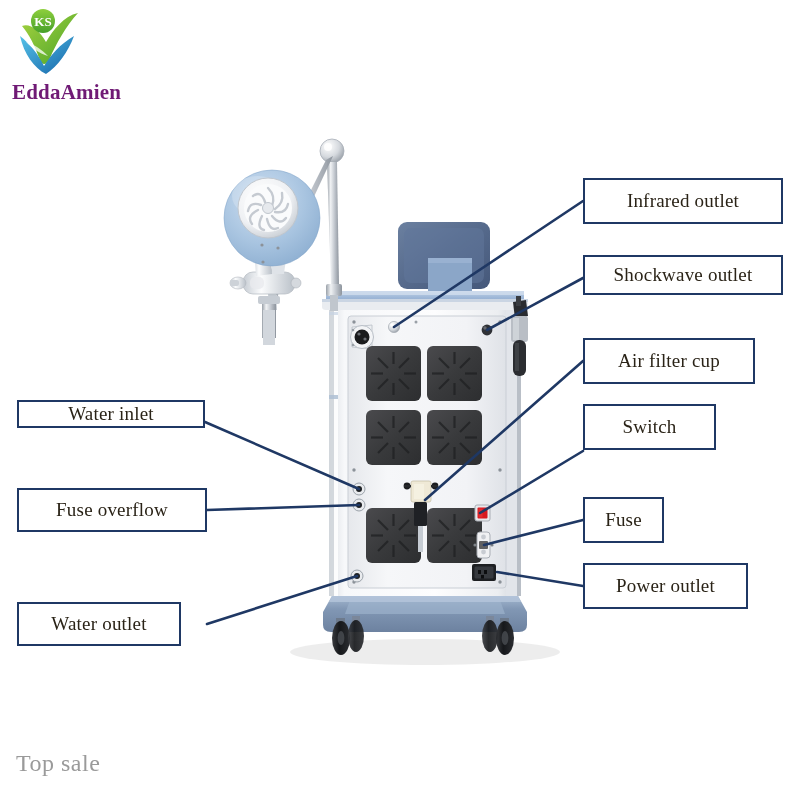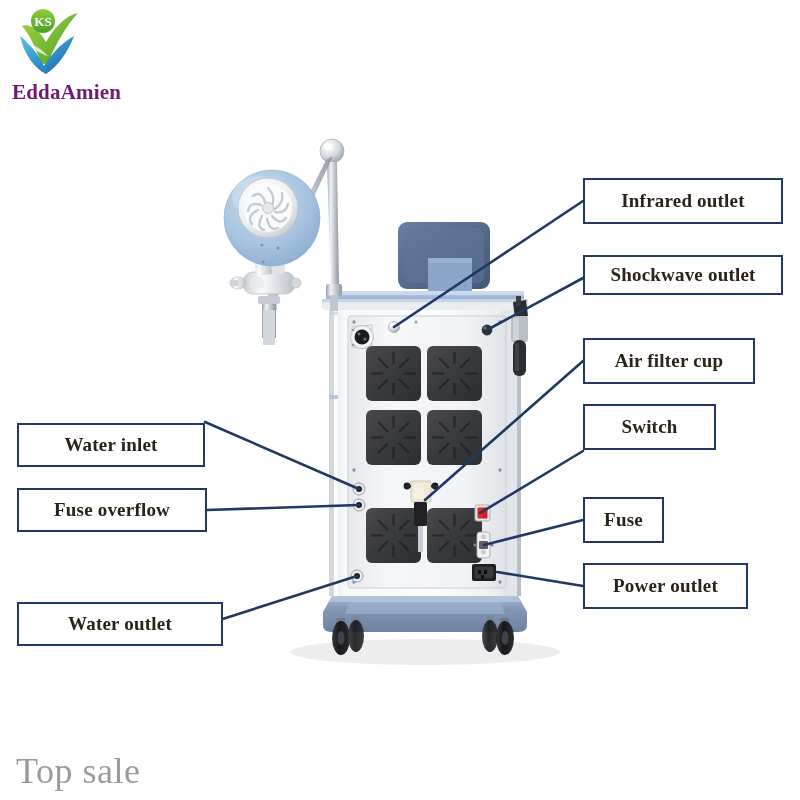--- a/index.html
+++ b/index.html
@@ -20,32 +20,32 @@
     position:absolute;left:4px;top:72px;
     font-family:"Liberation Serif", serif;
     font-size:21px;font-weight:bold;color:#701a75;
     letter-spacing:.2px;white-space:nowrap;
   }
 
   
   .topsale{
     position:absolute;left:16px;top:750px;
     font-family:"Liberation Serif", serif;
-    font-size:36px;color:#9a9a9a;letter-spacing:.5px;
+    font-size:24px;color:#9a9a9a;letter-spacing:.5px;
   }
 
   
   .label-box{
     position:absolute;
     box-sizing:border-box;
     border:2px solid #1f3864;
     background:#ffffff;
     display:flex;align-items:center;justify-content:center;
     font-family:"Liberation Serif", serif;
-    font-weight:bold;
+    font-weight:normal;
     font-size:19px;
     color:#2a2317;
     white-space:nowrap;
     letter-spacing:.2px;
   }
 
   
   .layer{position:absolute;left:0;top:0;width:800px;height:800px;}
   .layer.lines{pointer-events:none;}
 </style>
@@ -472,27 +472,27 @@
   </div>
 
   <div class="label-box" style="left:583px;top:563px;width:165px;height:46px;">
     <span>Power outlet</span>
   </div>
 
   <div class="label-box" style="left:583px;top:497px;width:81px;height:46px;">
     <span>Fuse</span>
   </div>
 
-  <div class="label-box" style="left:17px;top:400px;width:188px;height:44px;margin-top:23px;">
+  <div class="label-box" style="left:17px;top:400px;width:188px;height:28px;">
     <span>Water inlet</span>
   </div>
 
   <div class="label-box" style="left:17px;top:488px;width:190px;height:44px;">
     <span>Fuse overflow</span>
   </div>
 
-  <div class="label-box" style="left:17px;top:602px;width:206px;height:44px;">
+  <div class="label-box" style="left:17px;top:602px;width:164px;height:44px;">
     <span>Water outlet</span>
   </div>
 
   <div class="topsale">Top sale</div>
 
 </div>
 
 </body></html>

